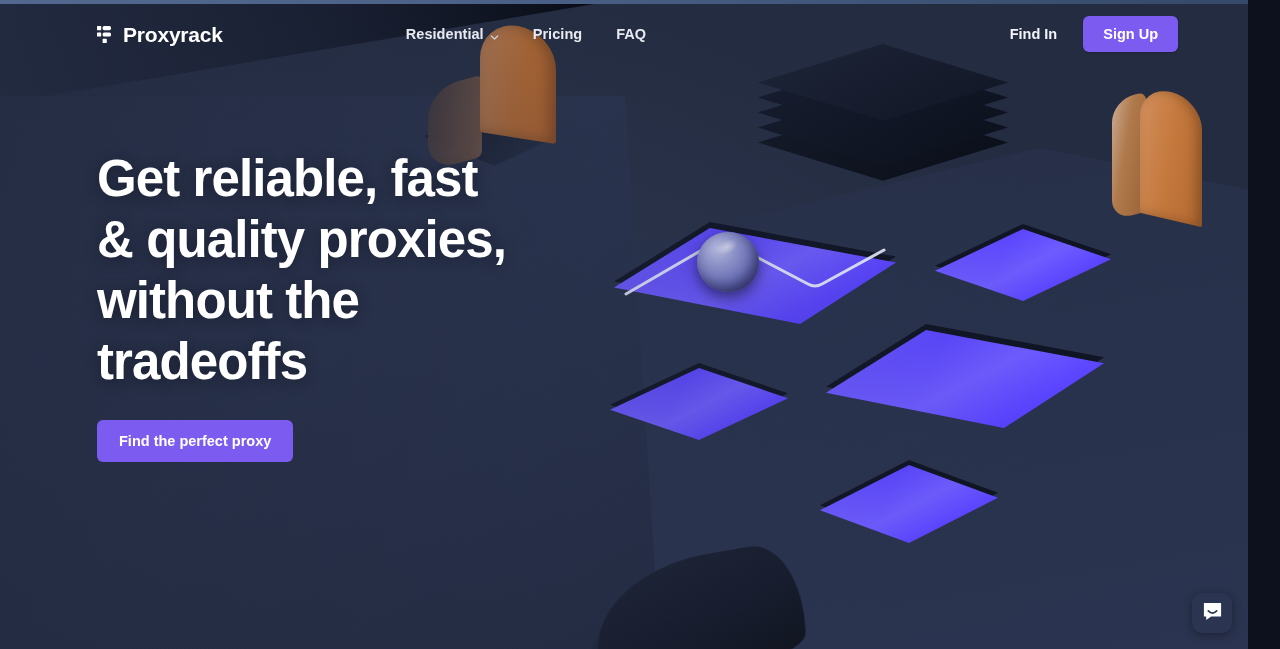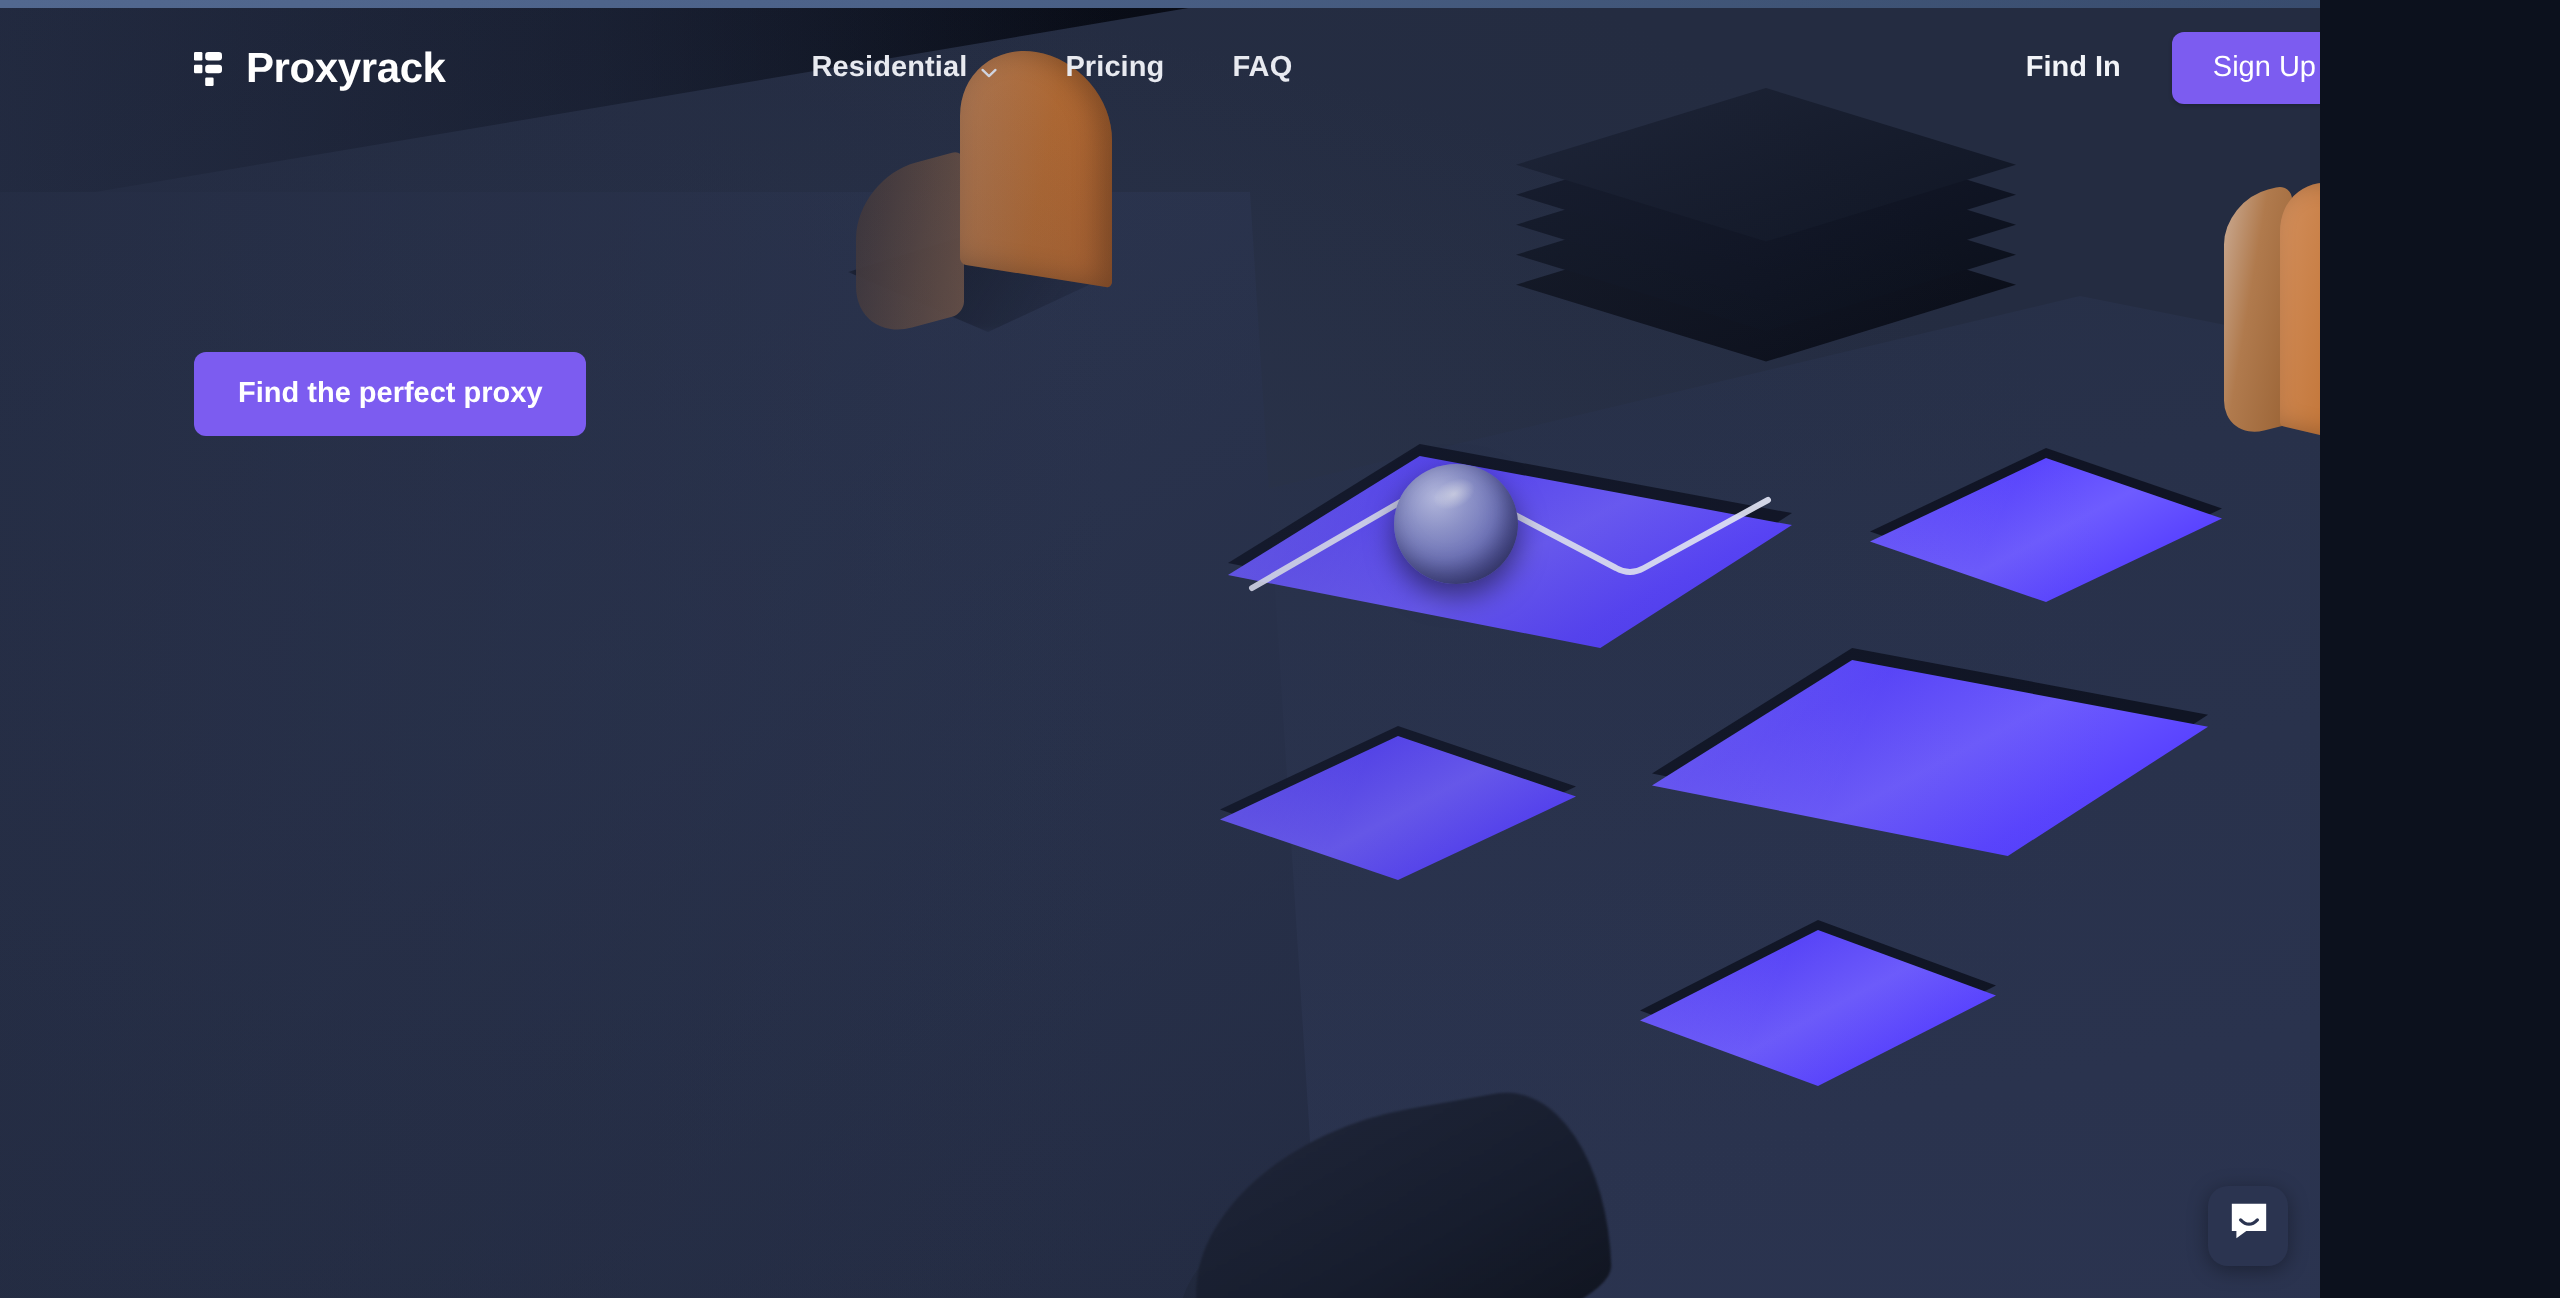--- a/index.html
+++ b/index.html
@@ -9,21 +9,21 @@
     width: 1280px;
     height: 649px;
     overflow: hidden;
     background: #0c111d;
     font-family: "Liberation Sans", sans-serif;
     -webkit-font-smoothing: antialiased;
   }
 
   .page {
     position: relative;
-    width: 1160px;
+    width: 1248px;
     height: 649px;
     overflow: hidden;
     background: #232b41;
   }
 
   
   .top-strip {
     position: absolute;
     top: 0; left: 0;
     width: 1280px; height: 4px;
@@ -317,21 +317,21 @@
     cursor: pointer;
     background: none;
     border: none;
     font-family: inherit;
     padding: 8px 6px;
   }
   .signup {
     background: #7c5cf0;
     color: #ffffff;
     font-size: 14.5px;
-    font-weight: 400;
+    font-weight: 700;
     border: none;
     border-radius: 6px;
     padding: 10px 20px;
     cursor: pointer;
     font-family: inherit;
     box-shadow: 0 1px 2px rgba(0,0,0,.2);
   }
 
   
   .hero-copy {
@@ -483,20 +483,24 @@
 
     </nav>
 
     <div class="nav-right">
       <button class="signin">Find In</button>
       <button class="signup">Sign Up</button>
     </div>
   </div>
 
   <div class="hero-copy">
+    <h1 class="hero-title">Get reliable, fast
+&amp; quality proxies,
+without the
+tradeoffs</h1>
     <button class="hero-cta">Find the perfect proxy</button>
   </div>
 
   <div class="chat-launcher">
     <span>
       <svg width="21" height="21" viewBox="0 0 22 22" fill="none">
         <path d="M2 2 H20 V16.2 H9.6 L4.4 20 V16.2 H2 Z" fill="#ffffff"></path>
         <path d="M6.6 10.4 Q11 15 15.4 10.4" stroke="#2b3450" stroke-width="1.7" stroke-linecap="round" fill="none"></path>
       </svg>
     </span>

